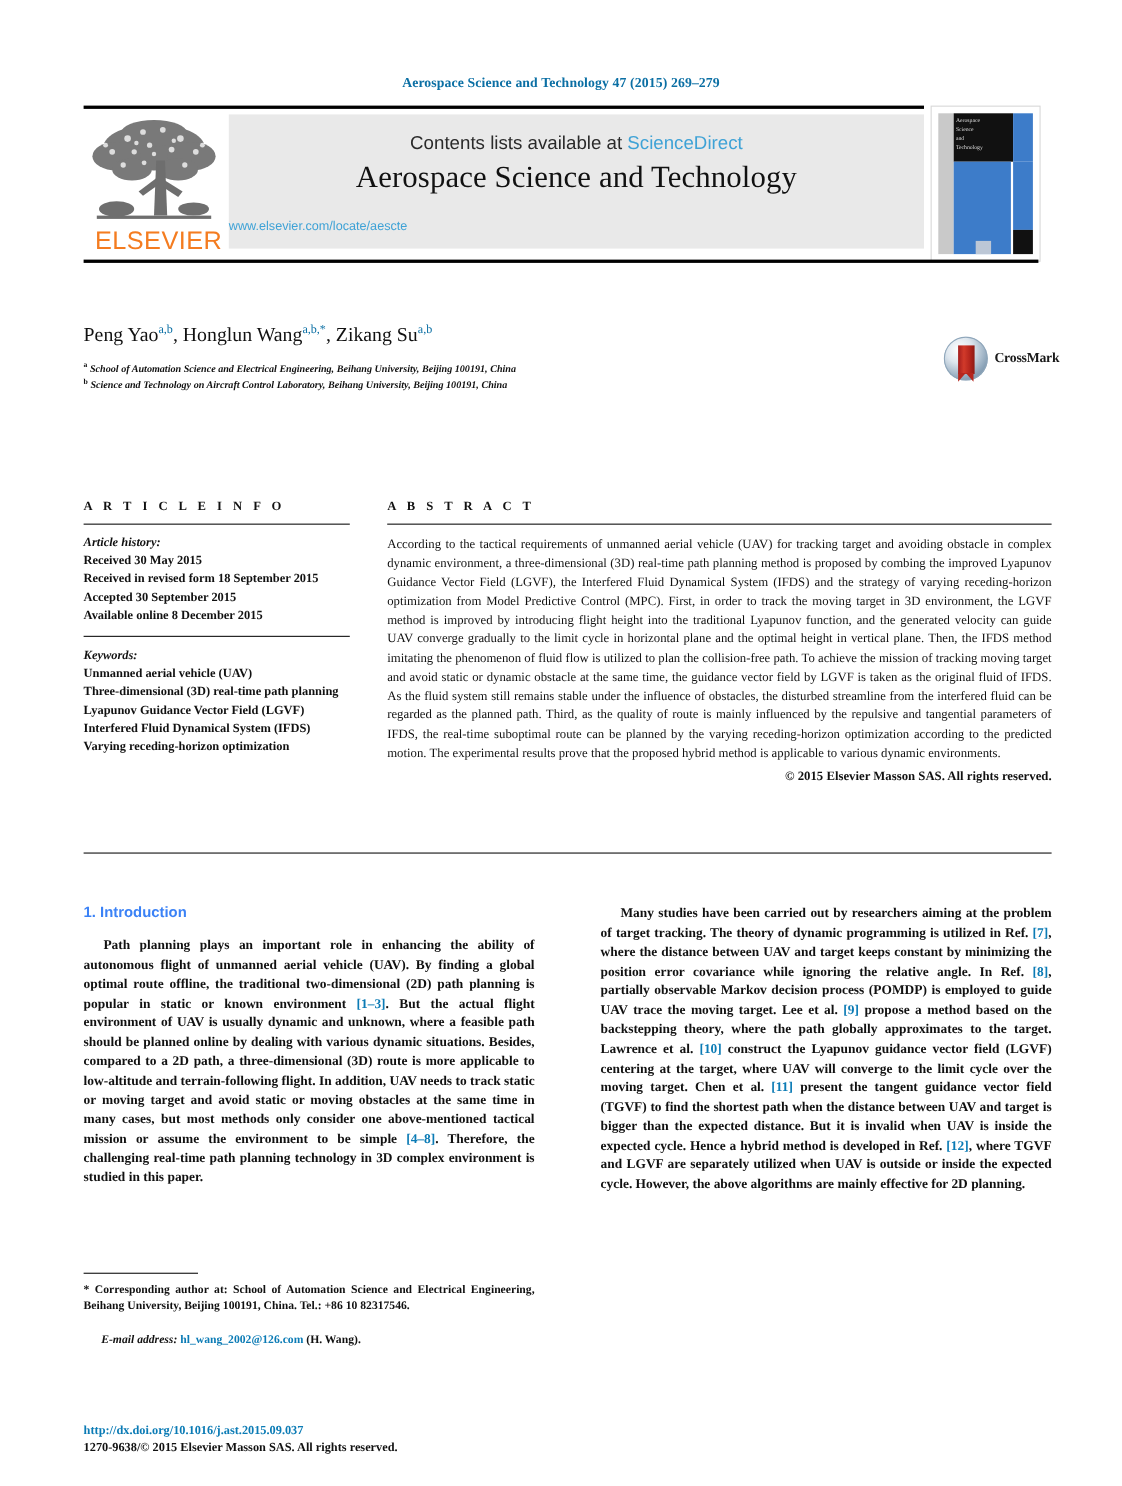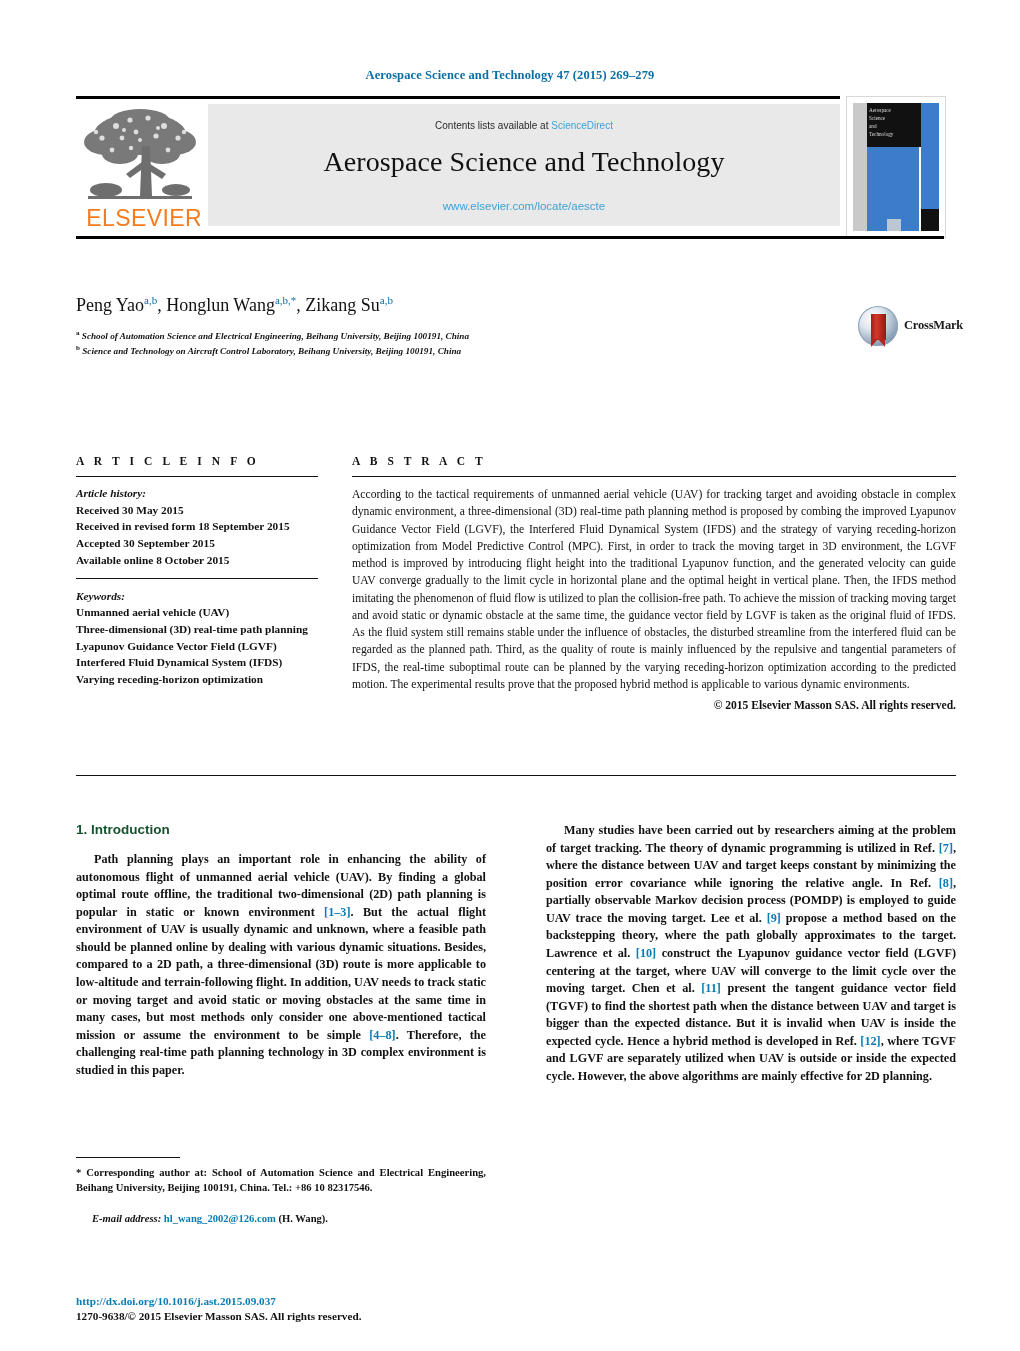--- a/index.html
+++ b/index.html
@@ -66,39 +66,38 @@
     position: absolute;
     top: 8px; left: 132px;
     width: 632px; height: 122px;
     background: #e9e9e9;
   }
   .contents-line {
     position: absolute;
     top: 16px; left: 0; width: 632px;
     text-align: center;
     font-family: "Liberation Sans", sans-serif;
-    font-size: 10px;
+    font-size: 17px;
     color: #2a2a2a;
   }
   .contents-line .sd {
     color: #3ea2d6;
   }
   .journal-title {
     position: absolute;
     top: 42px; left: 0; width: 632px;
     text-align: center;
     font-family: "Liberation Serif", serif;
     font-size: 28px;
     color: #111;
     letter-spacing: 0.1px;
   }
   .journal-url {
     position: absolute;
     top: 96px; left: 0; width: 632px;
-    text-align: center;
     font-family: "Liberation Sans", sans-serif;
     font-size: 11.5px;
     color: #3ea2d6;
   }
   
   .cover {
     position: absolute;
     top: 0px; left: 770px;
     width: 98px; height: 140px;
     background: #ffffff;
@@ -240,21 +239,21 @@
     height: 470px;
   }
   .bcol { position: absolute; top: 0; width: 410px; }
   .bcol.left { left: 0; }
   .bcol.right { left: 470px; }
   h2.sec {
     font-family: "Liberation Sans", sans-serif;
     font-size: 13.5px;
     font-weight: bold;
     margin: 0 0 14px 0;
-    color: #14532d;
+    color: #3b82f6;
   }
   p.bt {
     margin: 0;
     font-size: 12.2px;
     line-height: 1.44;
     text-align: justify;
     font-weight: bold;
     color: #111;
     text-indent: 18px;
   }
@@ -391,21 +390,21 @@
 
   <div class="infoabs">
     <div class="col-info">
       <div class="ia-head">A R T I C L E   I N F O</div>
       <div class="rule"></div>
       <div class="hist">
         <span class="lbl">Article history:</span>
         <span>Received 30 May 2015</span><br>
         <span>Received in revised form 18 September 2015</span><br>
         <span>Accepted 30 September 2015</span><br>
-        <span>Available online 8 October 2015</span>
+        <span>Available online 8 December 2015</span>
       </div>
       <div class="rule"></div>
       <div class="kw">
         <span class="lbl">Keywords:</span>
         <span>Unmanned aerial vehicle (UAV)</span><br>
         <span>Three-dimensional (3D) real-time path planning</span><br>
         <span>Lyapunov Guidance Vector Field (LGVF)</span><br>
         <span>Interfered Fluid Dynamical System (IFDS)</span><br>
         <span>Varying receding-horizon optimization</span>
       </div>

